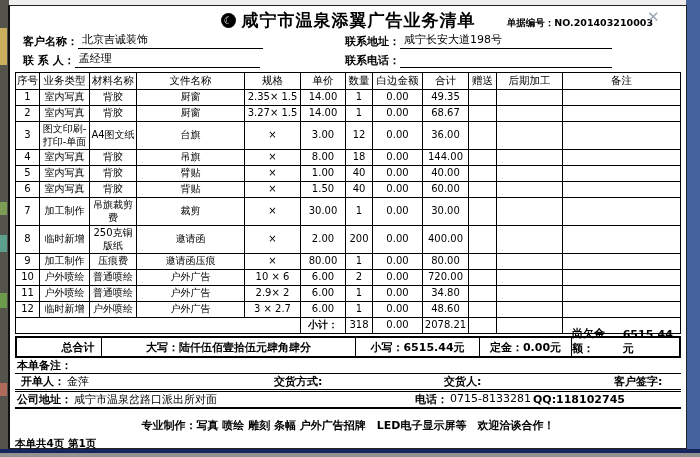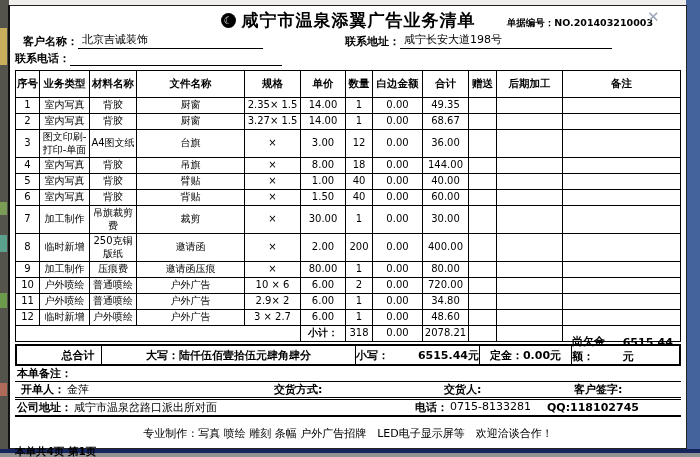--- a/index.html
+++ b/index.html
@@ -45,54 +45,54 @@
   .ul-address  { width:212px; }
   .ul-contact  { width:185px; }
   .ul-phone    { width:212px; }
 
   
   table.order { width:100%; border-collapse:collapse; table-layout:fixed; margin-top:2px; }
   table.order th, table.order td {
     border:1px solid #000; font-size:10px; text-align:center; vertical-align:middle;
     padding:1px 1px; line-height:1.25; word-break:break-all; overflow:hidden;
   }
-  table.order th { font-weight:bold; height:27px; font-size:10.5px; }
+  table.order th { font-weight:normal; height:17px; font-size:10.5px; }
   table.order td { height:16px; }
   .subtotal-label { font-weight:bold; }
 
   
   .grandtotal { display:flex; border:2px solid #000; margin-top:2px; height:22px;
                 font-size:11px; font-weight:bold; align-items:stretch; }
   .gt-cell { display:flex; align-items:center; justify-content:center; border-left:1px solid #000; }
   .gt-cell:first-child { border-left:none; }
   .gt-label { width:84px;padding-left:38px; }
   .gt-daxie { flex:1; }
-  .gt-xiaoxie { width:124px;justify-content:space-between; }
+  .gt-xiaoxie { width:124px; }
   .gt-deposit { width:92px; }
   .gt-balance { width:108px;align-items:flex-end; }
 
   
   .notes-row { height:19px; border-bottom:1px solid #000; font-size:11px; font-weight:bold;
                display:flex; align-items:center; padding-left:2px; }
 
   
   .foot-a { display:flex; height:19px; font-size:11px; font-weight:bold;
             border-bottom:1px solid #000; margin-bottom:1px; }
   .fa-issuer { width:240px; padding-left:6px; display:flex; }
   .fa-delivery { width:170px;margin-left:19px; }
   .fa-deliverer { width:130px; }
-  .fa-sign { flex:1; }
+  .fa-sign { flex:1;margin-left:40px; }
   .foot-b { display:flex; height:18px; align-items:center; font-size:11px; font-weight:bold;
             border-top:1px solid #000; border-bottom:2px solid #000; }
   .fb-addr { width:400px; padding-left:2px; display:flex; }
   .fb-tel { display:flex; }
-  .fb-qq { margin-left:16px; }
+  .fb-qq { margin-left:2px; }
   .val { font-weight:normal; margin-left:2px; }
 
-  .slogan { text-align:center; font-size:11px; font-weight:normal; margin-top:9px; }
+  .slogan { text-align:center; font-size:11px; font-weight:bold; margin-top:9px; }
   .pageinfo { text-align:left; font-size:10.5px; font-weight:bold; padding-right:26px; margin-top:4px; }
 </style>
 </head>
 <body>
 
 <div class="desktop">
 
   <div class="left-strip"></div>
   <div class="left-deco deco-khaki"></div>
   <div class="left-deco deco-green1"></div>
@@ -119,20 +119,24 @@
         <span>客户名称：</span>
         <span class="ulval ul-customer">北京吉诚装饰</span>
       </div>
       <div class="info-cell r">
         <span>联系地址：</span>
         <span class="ulval ul-address">咸宁长安大道198号</span>
       </div>
     </div>
 
     <div class="info-row">
+      <div class="info-cell l">
+        <span>联 系 人：</span>
+        <span class="ulval ul-contact">孟经理</span>
+      </div>
       <div class="info-cell r">
         <span>联系电话：</span>
         <span class="ulval ul-phone"></span>
       </div>
     </div>
 
     <table class="order">
       <colgroup>
         <col style="width:24px">
           <col style="width:50px">

